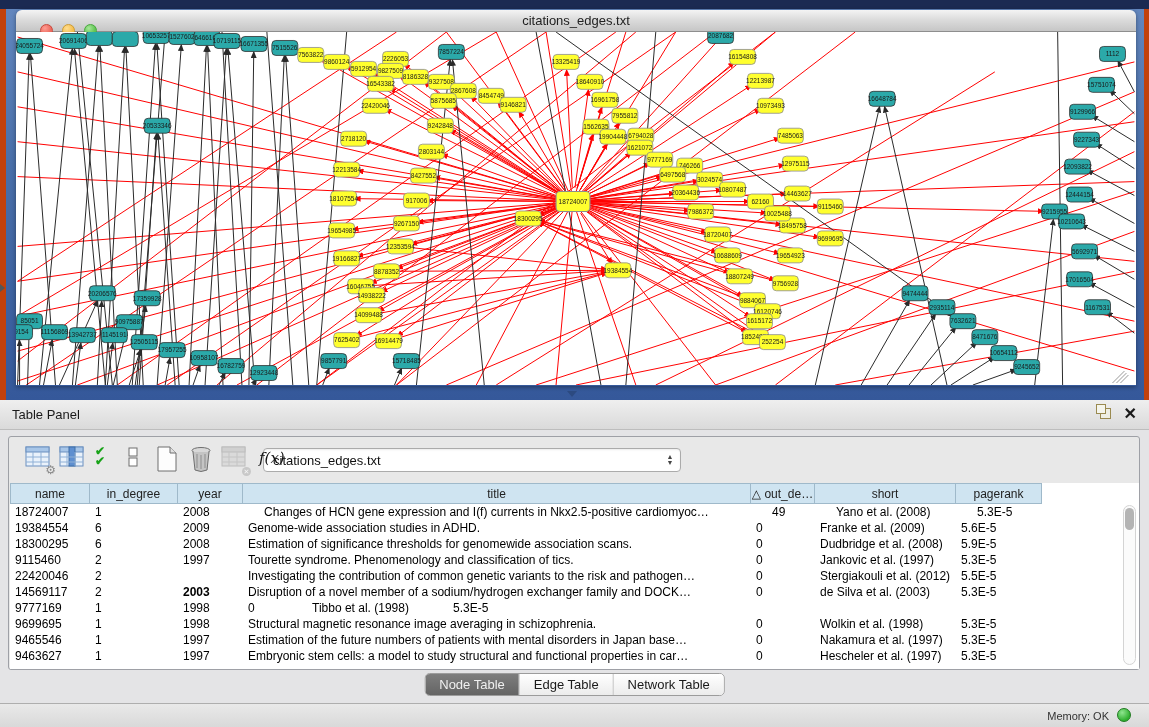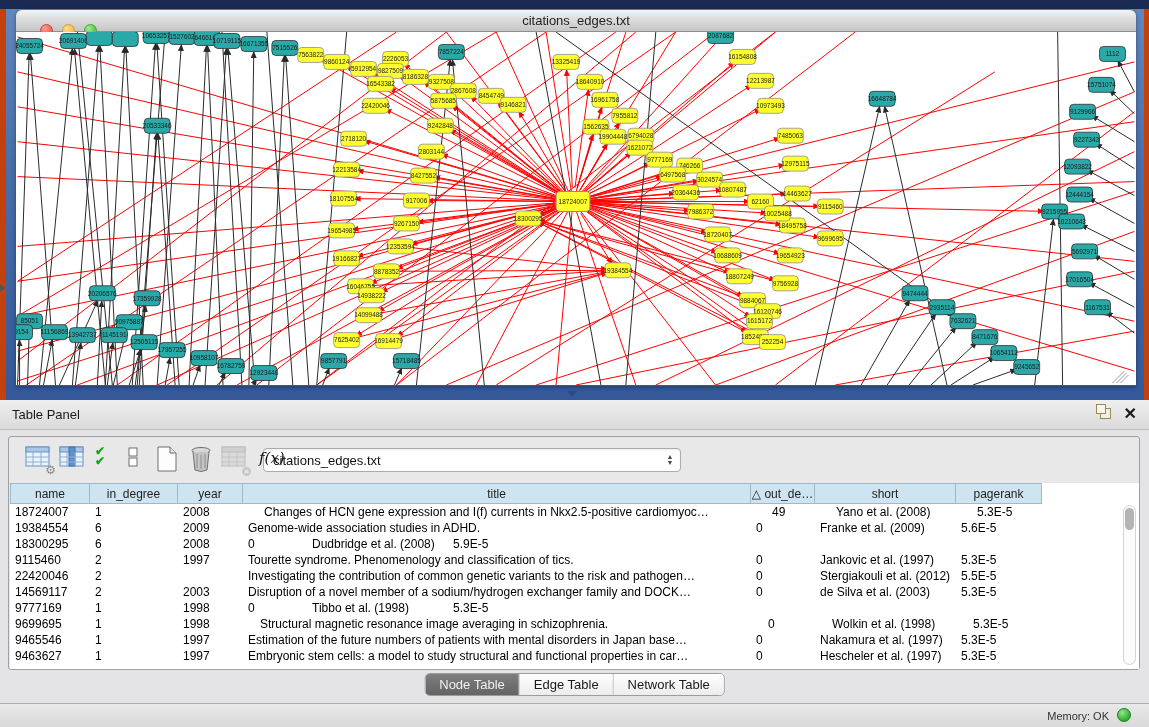--- a/index.html
+++ b/index.html
@@ -800,20 +800,21 @@
               <div class="td" style="width: 65px;">2009</div>
               <div class="td" style="width: 508px;">Genome-wide association studies in ADHD.</div>
               <div class="td" style="width: 64px;">0</div>
               <div class="td" style="width: 141px;">Franke et al. (2009)</div>
               <div class="td" style="width: 86px;">5.6E-5</div>
             </div>
             <div class="tr">
               <div class="td" style="width: 80px;">18300295</div>
               <div class="td" style="width: 88px;">6</div>
               <div class="td" style="width: 65px;">2008</div>
+              <div class="td" style="width: 508px;">Estimation of significance thresholds for genomewide association scans.</div>
               <div class="td" style="width: 64px;">0</div>
               <div class="td" style="width: 141px;">Dudbridge et al. (2008)</div>
               <div class="td" style="width: 86px;">5.9E-5</div>
             </div>
             <div class="tr">
               <div class="td" style="width: 80px;">9115460</div>
               <div class="td" style="width: 88px;">2</div>
               <div class="td" style="width: 65px;">1997</div>
               <div class="td" style="width: 508px;">Tourette syndrome. Phenomenology and classification of tics.</div>
               <div class="td" style="width: 64px;">0</div>
@@ -825,39 +826,39 @@
               <div class="td" style="width: 88px;">2</div>
               <div class="td" style="width: 65px; margin-top: 40px;">2012</div>
               <div class="td" style="width: 508px;">Investigating the contribution of common genetic variants to the risk and pathogen…</div>
               <div class="td" style="width: 64px;">0</div>
               <div class="td" style="width: 141px;">Stergiakouli et al. (2012)</div>
               <div class="td" style="width: 86px;">5.5E-5</div>
             </div>
             <div class="tr">
               <div class="td" style="width: 80px;">14569117</div>
               <div class="td" style="width: 88px;">2</div>
-              <div class="td" style="width: 65px;">2003</div>
+              <div class="td" style="width: 65px; font-weight: bold;">2003</div>
               <div class="td" style="width: 508px;">Disruption of a novel member of a sodium/hydrogen exchanger family and DOCK…</div>
               <div class="td" style="width: 64px;">0</div>
               <div class="td" style="width: 141px;">de Silva et al. (2003)</div>
               <div class="td" style="width: 86px;">5.3E-5</div>
             </div>
             <div class="tr">
               <div class="td" style="width: 80px;">9777169</div>
               <div class="td" style="width: 88px;">1</div>
               <div class="td" style="width: 65px;">1998</div>
               <div class="td" style="width: 64px;">0</div>
               <div class="td" style="width: 141px;">Tibbo et al. (1998)</div>
               <div class="td" style="width: 86px;">5.3E-5</div>
             </div>
             <div class="tr">
               <div class="td" style="width: 80px;">9699695</div>
               <div class="td" style="width: 88px;">1</div>
               <div class="td" style="width: 65px;">1998</div>
-              <div class="td" style="width: 508px; margin-left: 12px;">Structural magnetic resonance image averaging in schizophrenia.</div>
+              <div class="td" style="width: 508px;">Structural magnetic resonance image averaging in schizophrenia.</div>
               <div class="td" style="width: 64px;">0</div>
               <div class="td" style="width: 141px;">Wolkin et al. (1998)</div>
               <div class="td" style="width: 86px;">5.3E-5</div>
             </div>
             <div class="tr">
               <div class="td" style="width: 80px;">9465546</div>
               <div class="td" style="width: 88px;">1</div>
               <div class="td" style="width: 65px;">1997</div>
               <div class="td" style="width: 508px;">Estimation of the future numbers of patients with mental disorders in Japan base…</div>
               <div class="td" style="width: 64px;">0</div>

